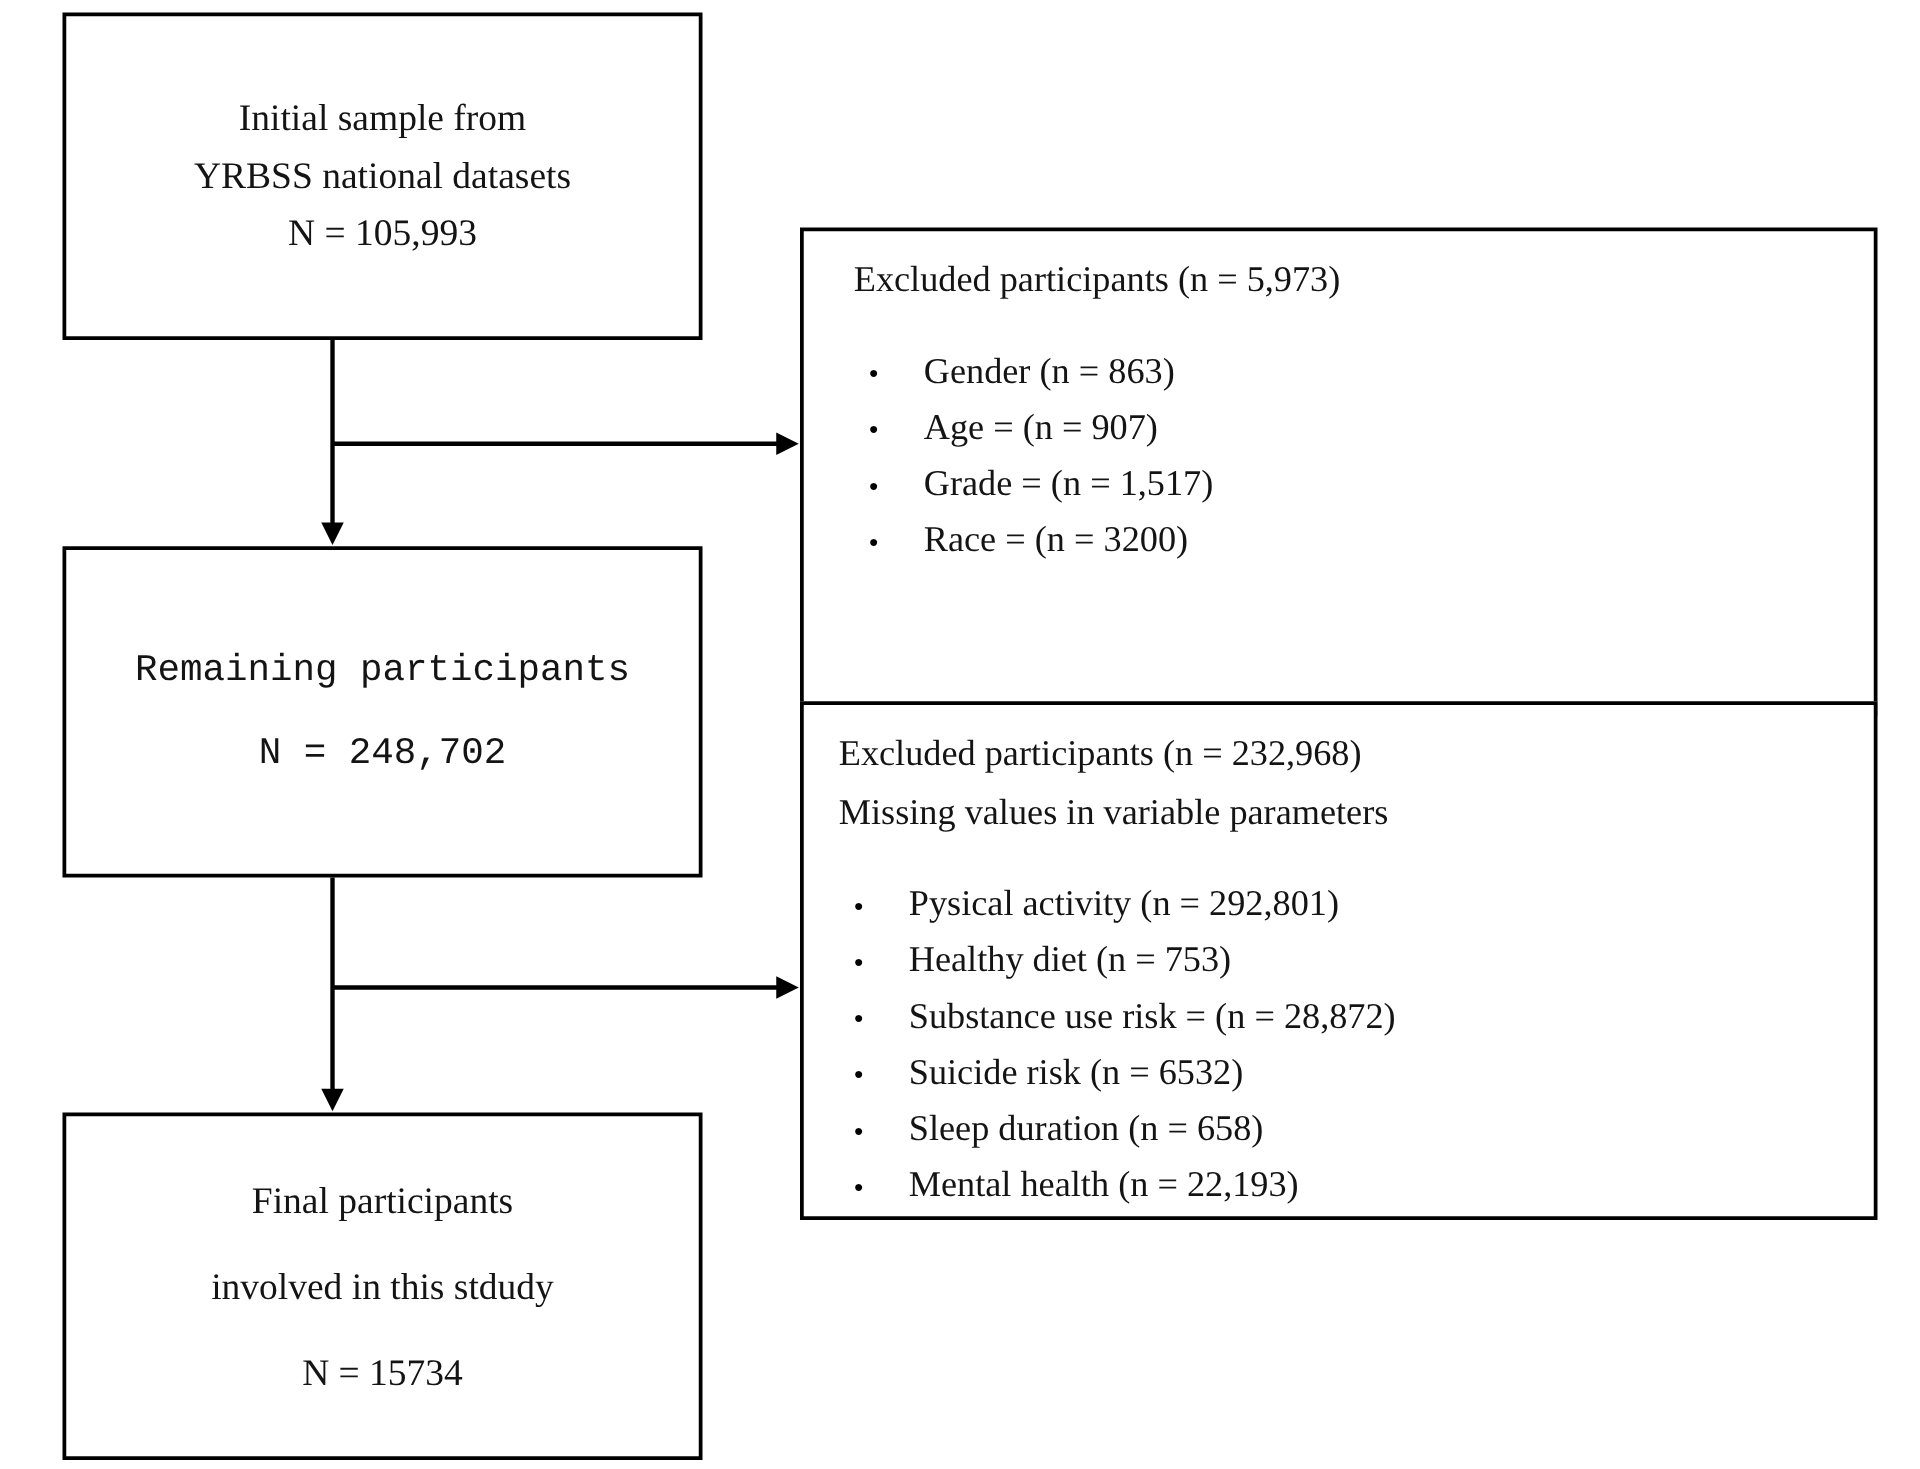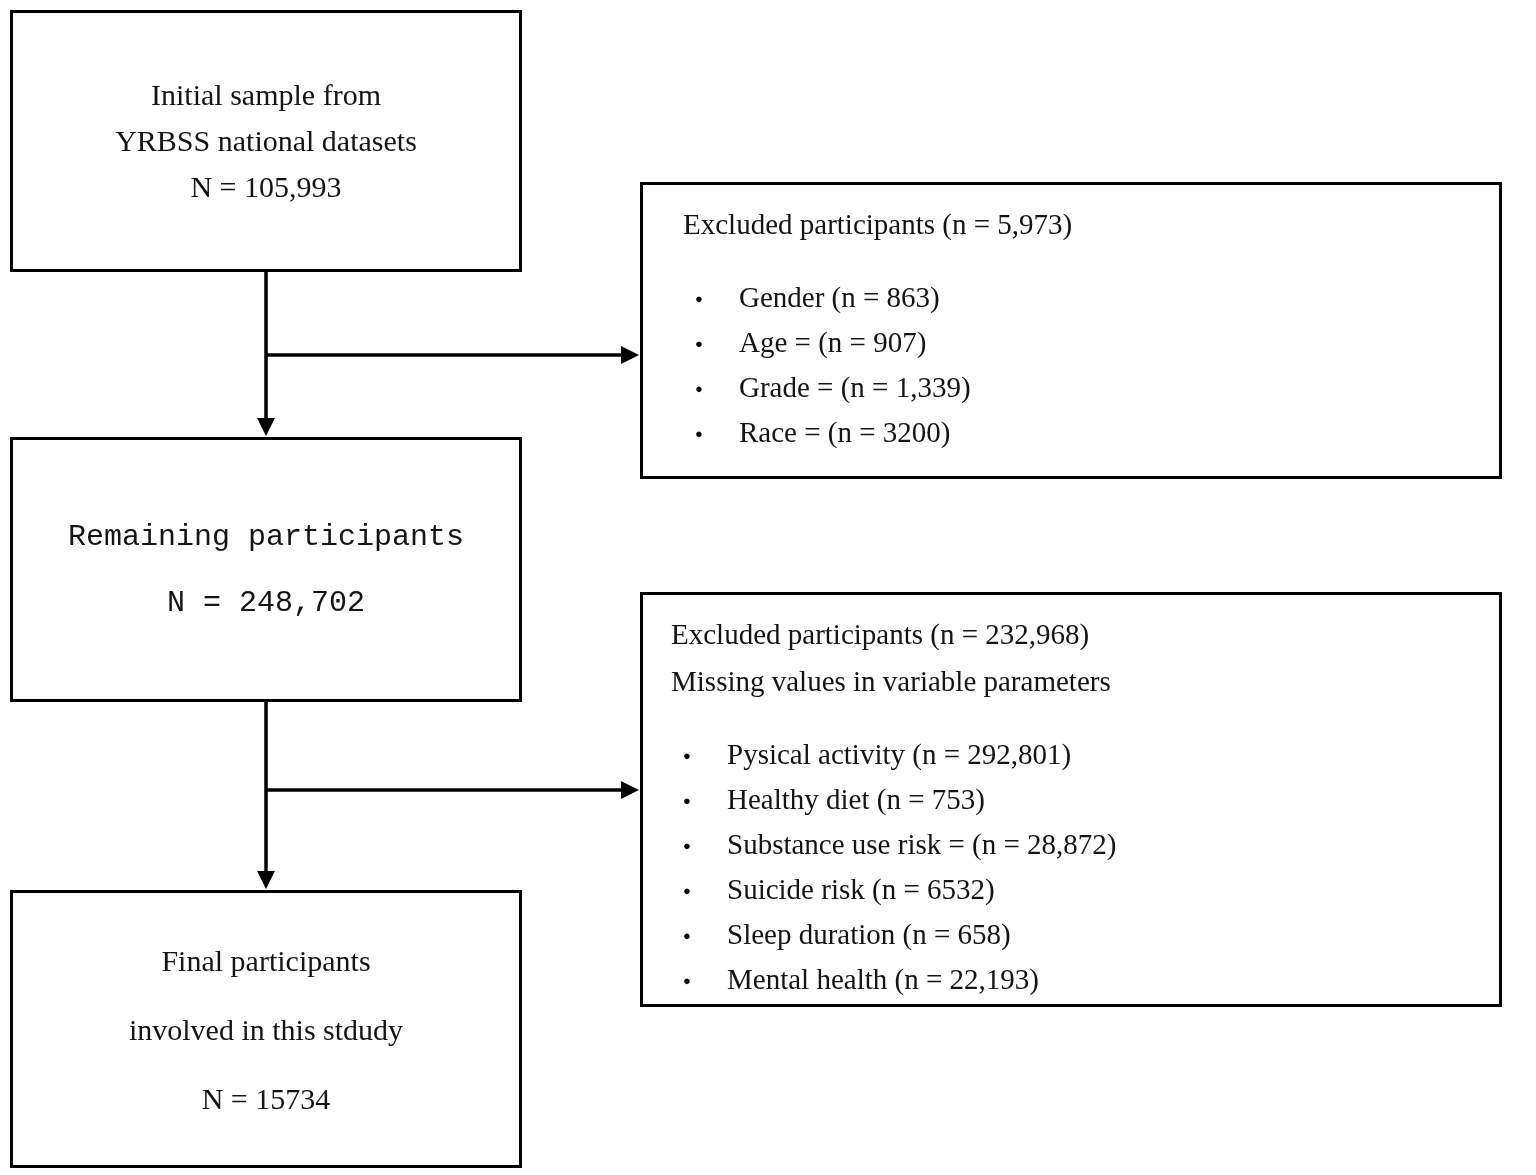--- a/index.html
+++ b/index.html
@@ -20,34 +20,35 @@
     border: 3px solid #000000;
     background: #ffffff;
   }
   .left-box {
     display: flex;
     flex-direction: column;
     justify-content: center;
     align-items: center;
     text-align: center;
     font-size: 30px;
+    margin-left: 40px;
   }
   .box-initial   { left: 10px;  top: 10px;  width: 512px; height: 262px; }
   .box-remaining { left: 10px;  top: 437px; width: 512px; height: 265px; }
   .box-final     { left: 10px;  top: 890px; width: 512px; height: 278px; font-family: Liberation Serif, serif; }
   .box-initial   .tline { line-height: 46px; }
   .box-remaining .tline { line-height: 66px; font-family: Liberation Mono, monospace; }
   .box-final     .tline { line-height: 69px; }
 
   .excl-box {
     font-size: 29px;
     padding: 16px 28px 10px 28px;
   }
-  .box-excl-1 { left: 640px; top: 182px; width: 862px; height: 297px; padding-left: 40px; }
-  .box-excl-2 { left: 640px; top: 592px; width: 862px; height: 415px; }
+  .box-excl-1 { left: 640px; top: 182px; width: 862px; height: 391px; padding-left: 40px; }
+  .box-excl-2 { left: 640px; top: 561px; width: 862px; height: 415px; }
   .excl-title, .excl-subtitle { line-height: 47px; }
   .excl-list {
     list-style: none;
     margin-top: 27px;
   }
   .excl-list li {
     position: relative;
     padding-left: 56px;
     line-height: 45px;
   }
@@ -90,21 +91,21 @@
     <div class="tline">Final participants</div>
     <div class="tline">involved in this stdudy</div>
     <div class="tline">N = 15734</div>
   </div>
 
   <div class="box excl-box box-excl-1">
     <div class="excl-title">Excluded participants (n = 5,973)</div>
     <ul class="excl-list">
       <li>Gender (n = 863)</li>
       <li>Age = (n = 907)</li>
-      <li>Grade = (n = 1,339)</li>
+      <li>Grade = (n = 1,517)</li>
       <li>Race = (n = 3200)</li>
     </ul>
   </div>
 
   <div class="box excl-box box-excl-2">
     <div class="excl-title">Excluded participants (n = 232,968)</div>
     <div class="excl-subtitle">Missing values in variable parameters</div>
     <ul class="excl-list">
       <li>Pysical activity (n = 292,801)</li>
       <li>Healthy diet (n = 753)</li>

